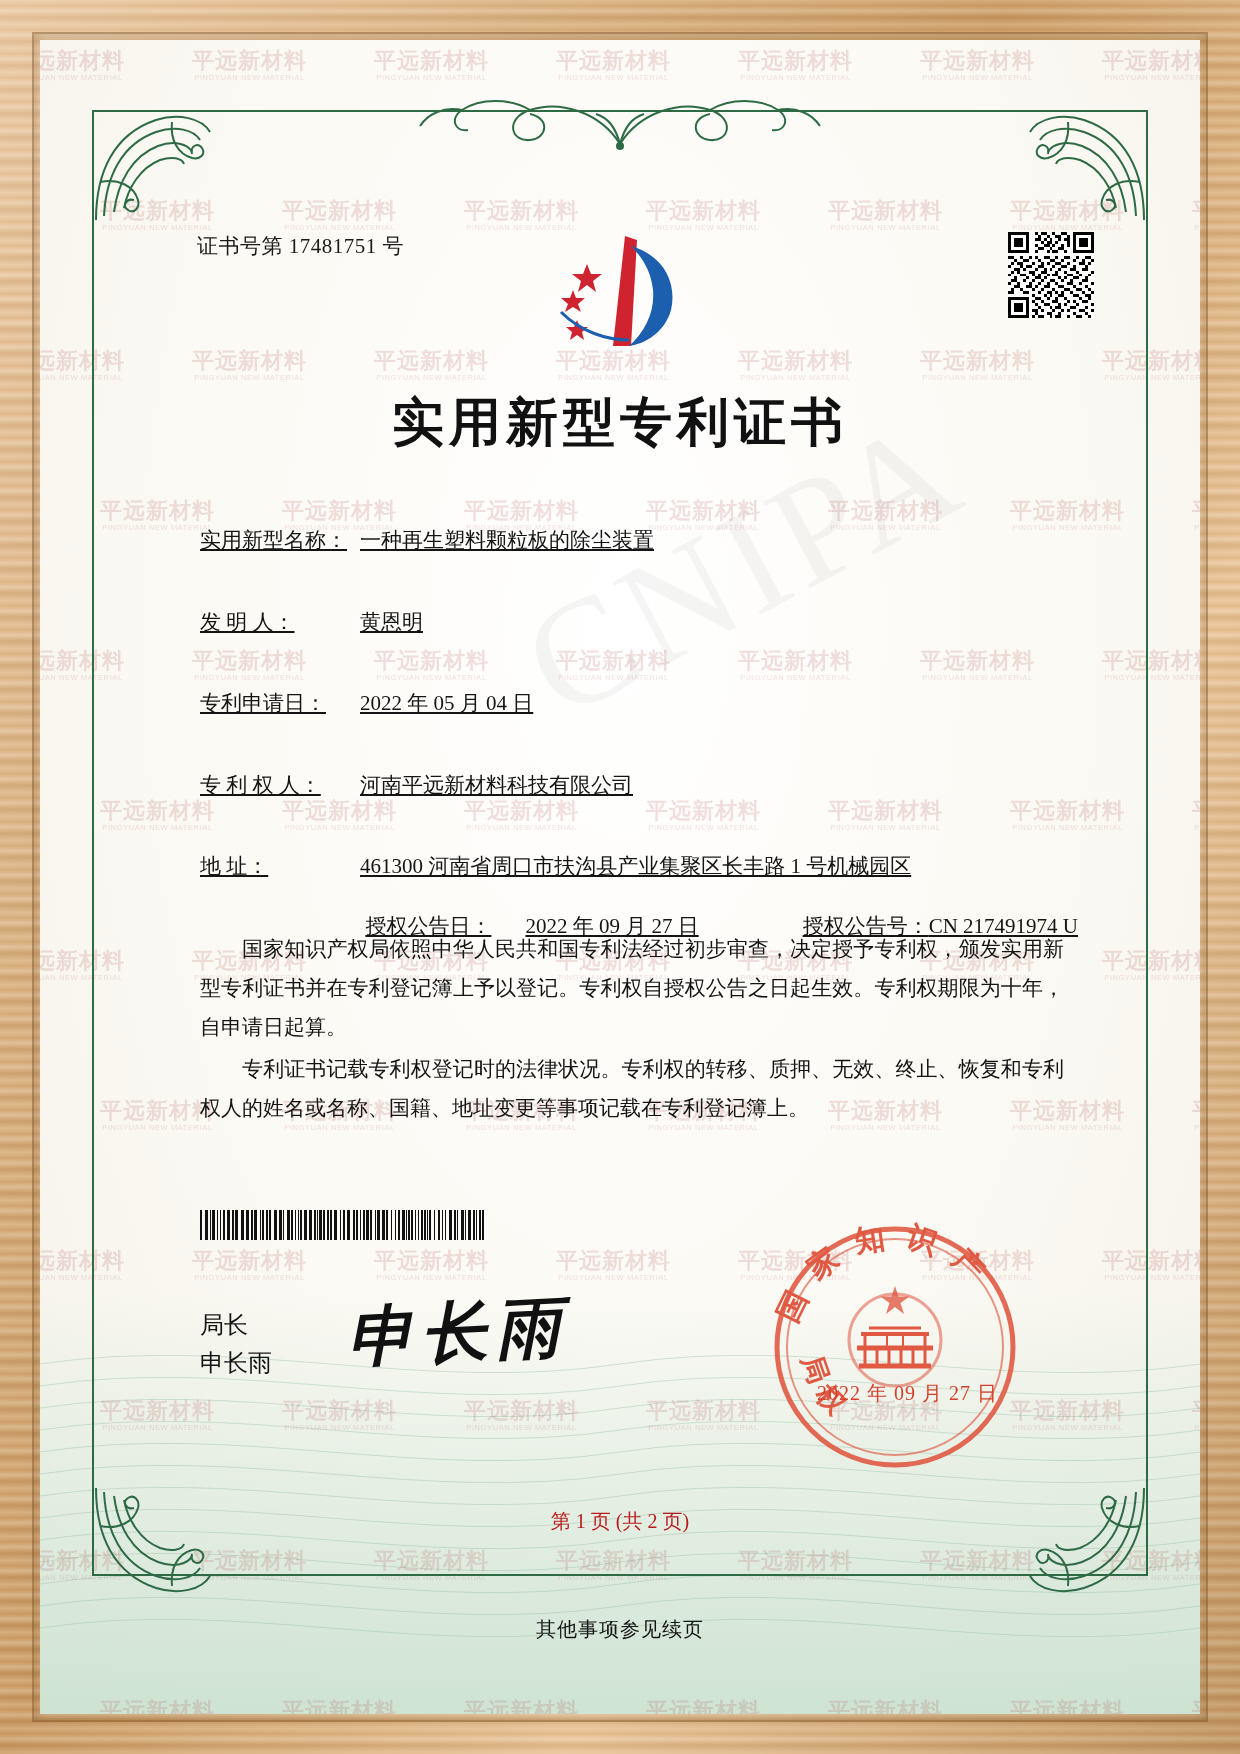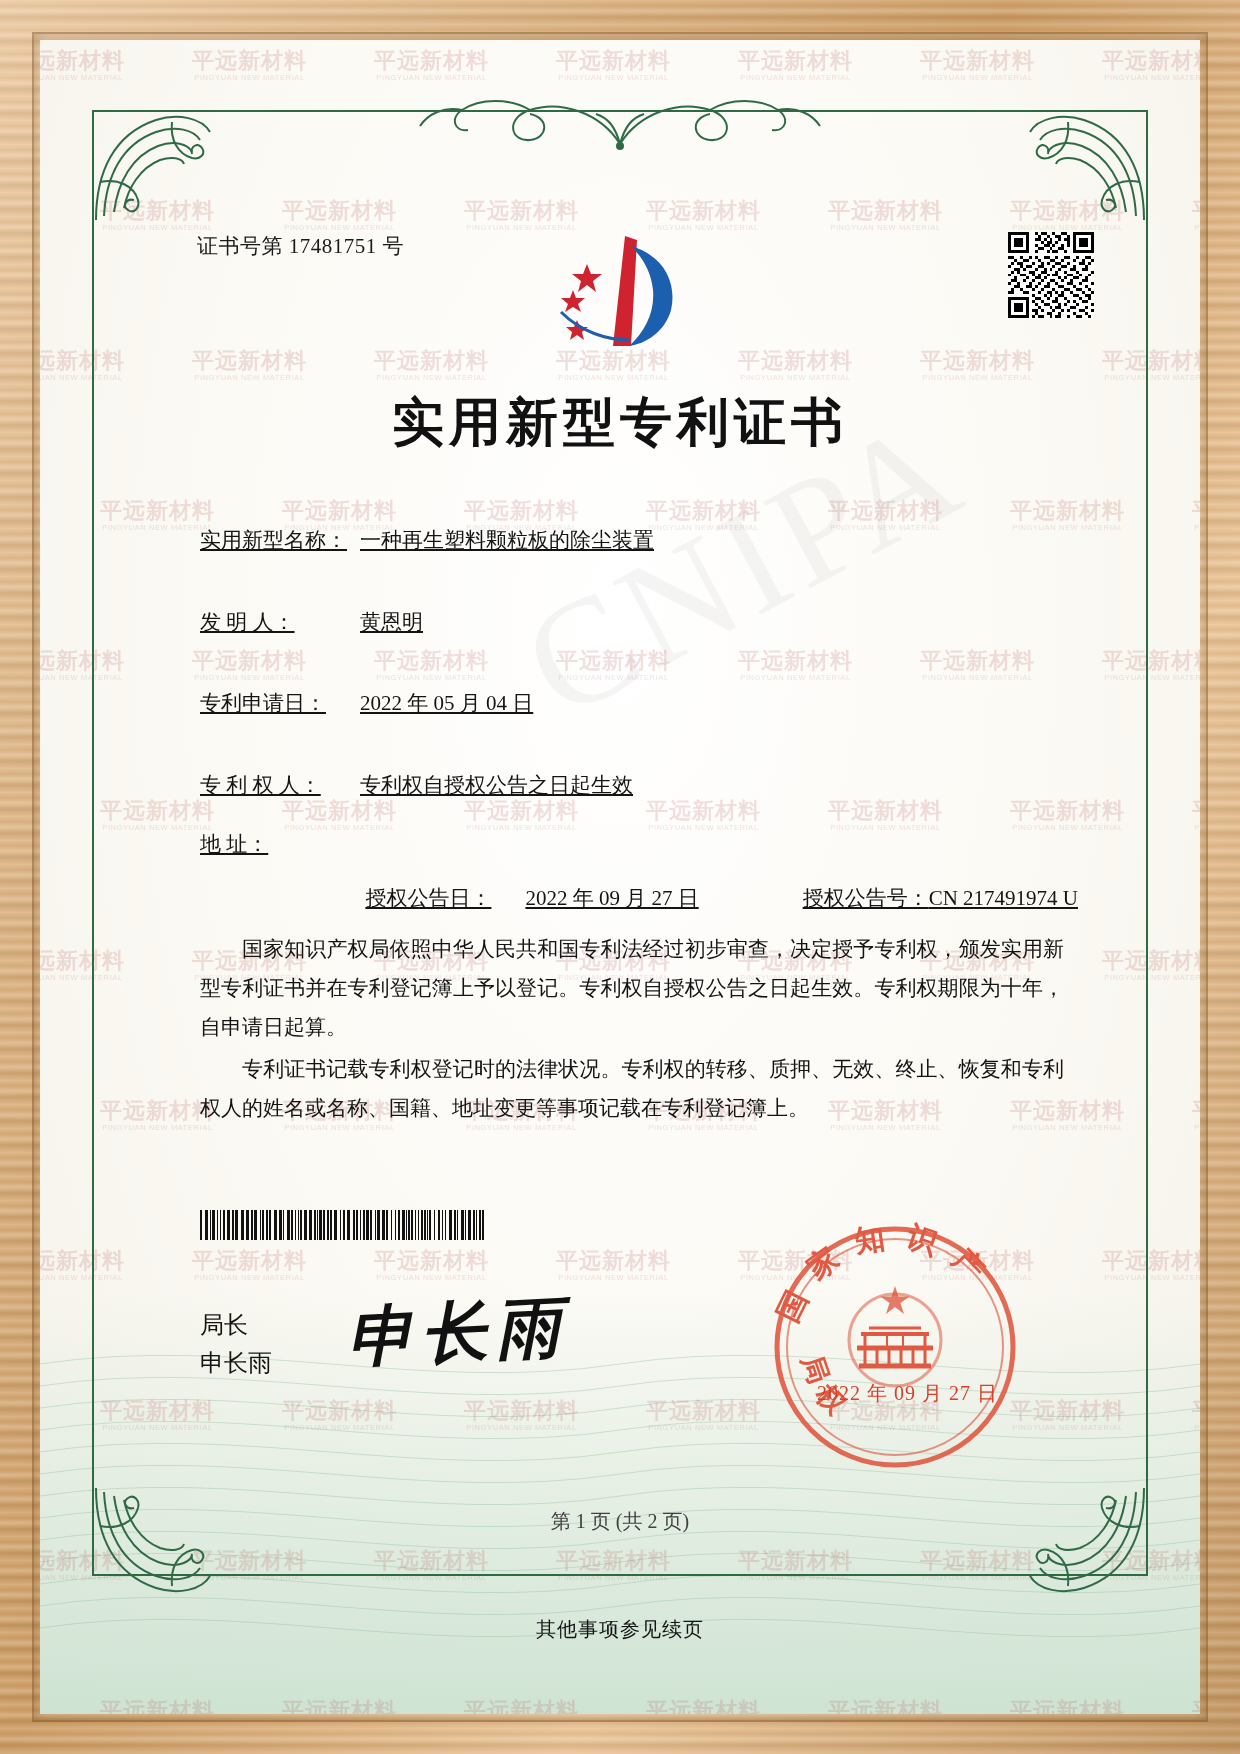--- a/index.html
+++ b/index.html
@@ -273,21 +273,21 @@
     letter-spacing: 1px;
     font-family: "Liberation Serif", serif;
   }
 
   .page-no {
     position: absolute;
     left: 0; right: 0;
     top: 1398px;
     text-align: center;
     font-size: 20px;
-    color: #404040;
+    color: #b91c1c;
   }
 
   .footer-note {
     position: absolute;
     left: 0; right: 0;
     top: 1576px;
     text-align: center;
     font-size: 20px;
     color: #141414;
     letter-spacing: 1px;
@@ -944,24 +944,25 @@
         <div class="field-row">
           <div class="field-label">发  明  人：</div>
           <div class="field-value">黄恩明</div>
         </div>
         <div class="field-row">
           <div class="field-label">专利申请日：</div>
           <div class="field-value">2022 年 05 月 04 日</div>
         </div>
         <div class="field-row">
           <div class="field-label">专 利 权 人：</div>
-          <div class="field-value">专利权自授权公告之日起生效</div>
+          <div class="field-value">河南平远新材料科技有限公司</div>
         </div>
         <div class="field-row">
           <div class="field-label">地        址：</div>
+          <div class="field-value">461300 河南省周口市扶沟县产业集聚区长丰路 1 号机械园区</div>
         </div>
         <div class="field-row two-col">
           <div class="pub-date-label">授权公告日：</div>
           <div>2022 年 09 月 27 日</div>
           <div class="pub-no-label">授权公告号：</div>
           <div>CN 217491974 U</div>
         </div>
       </div>
 
       <div class="para p1"><span class="indent"></span><span>国家知识产权局依照中华人民共和国专利法经过初步审查，决定授予专利权，颁发实用新型专利证书并在专利登记簿上予以登记。专利权自授权公告之日起生效。专利权期限为十年，自申请日起算。</span></div>

